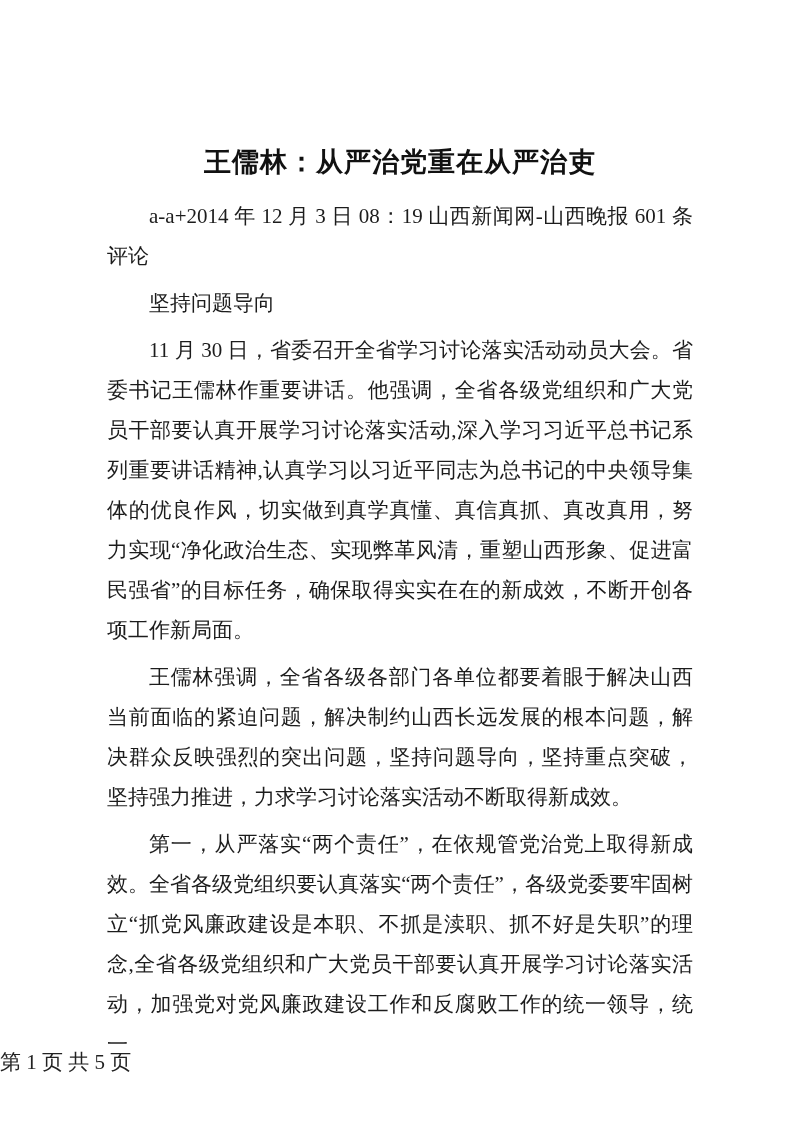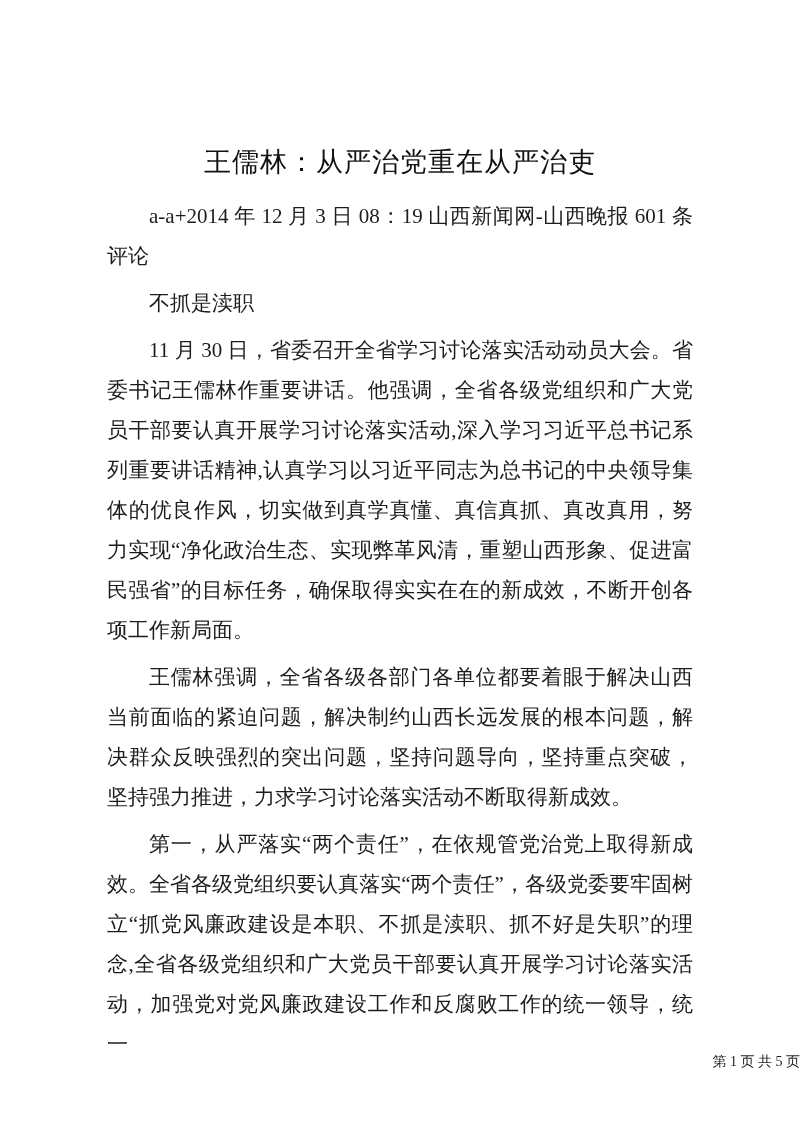--- a/index.html
+++ b/index.html
@@ -17,57 +17,57 @@
     overflow: hidden;
   }
   .content {
     position: absolute;
     left: 100px;
     top: 140px;
     width: 600px;
   }
   .doc-title {
     font-size: 27px;
-    font-weight: normal;
+    font-weight: bold;
     text-align: center;
     line-height: 44px;
     margin: 0 0 12px 0;
     letter-spacing: 1px;
     color: #111111;
   }
   .para {
     font-size: 21px;
     line-height: 40px;
     text-align: justify;
     text-indent: 2em;
     margin: 7px;
     word-break: break-all;
     color: #1c1c1c;
   }
   .page-footer {
     position: absolute;
     left: 0;
     right: 0;
     bottom: 58px;
-    text-align: right;
-    font-size: 14px;
+    text-align: left;
+    font-size: 21px;
     color: #222222;
     line-height: 22px;
   }
 </style>
 </head>
 <body>
 
 <div class="page">
   <div class="content">
     <h1 class="doc-title">王儒林：从严治党重在从严治吏</h1>
 
     <p class="para">a-a+2014 年 12 月 3 日 08：19 山西新闻网-山西晚报 601 条评论</p>
 
-    <p class="para">不抓是渎职</p>
+    <p class="para">坚持问题导向</p>
 
     <p class="para">11 月 30 日，省委召开全省学习讨论落实活动动员大会。省委书记王儒林作重要讲话。他强调，全省各级党组织和广大党员干部要认真开展学习讨论落实活动,深入学习习近平总书记系列重要讲话精神,认真学习以习近平同志为总书记的中央领导集体的优良作风，切实做到真学真懂、真信真抓、真改真用，努力实现“净化政治生态、实现弊革风清，重塑山西形象、促进富民强省”的目标任务，确保取得实实在在的新成效，不断开创各项工作新局面。</p>
 
     <p class="para">王儒林强调，全省各级各部门各单位都要着眼于解决山西当前面临的紧迫问题，解决制约山西长远发展的根本问题，解决群众反映强烈的突出问题，坚持问题导向，坚持重点突破，坚持强力推进，力求学习讨论落实活动不断取得新成效。</p>
 
     <p class="para">第一，从严落实“两个责任”，在依规管党治党上取得新成效。全省各级党组织要认真落实“两个责任”，各级党委要牢固树立“抓党风廉政建设是本职、不抓是渎职、抓不好是失职”的理念,全省各级党组织和广大党员干部要认真开展学习讨论落实活动，加强党对党风廉政建设工作和反腐败工作的统一领导，统一</p>
   </div>
 
   <div class="page-footer">第 1 页 共 5 页</div>
 </div>

